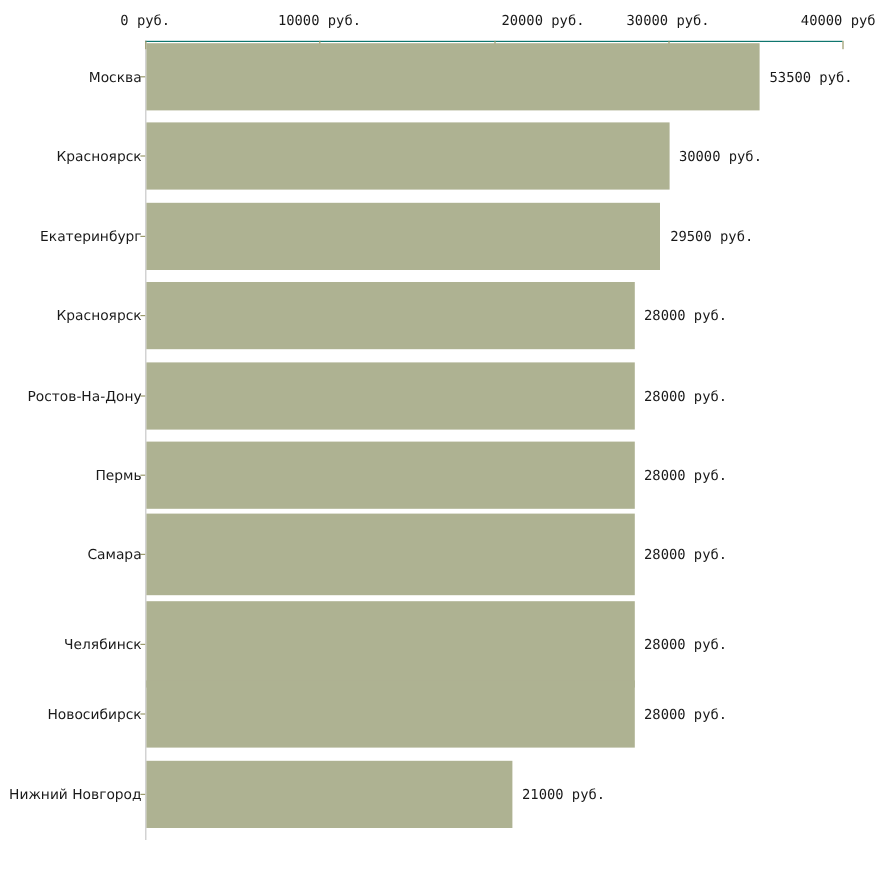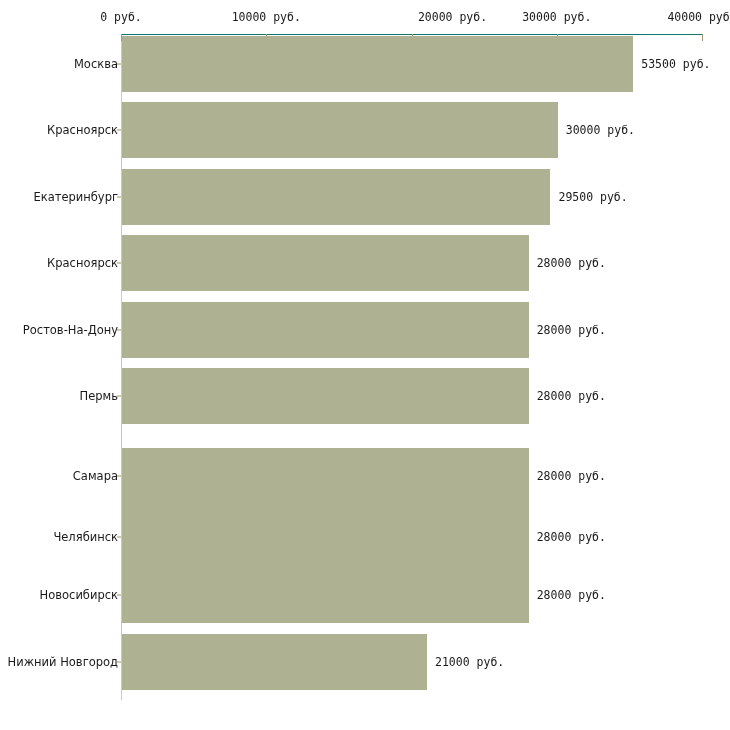--- a/index.html
+++ b/index.html
@@ -161,21 +161,21 @@
         <div class="cat-label">Ростов-На-Дону</div>
         <div class="bar" title="Ростов-На-Дону: 28000 руб." style="width: 406.7px; background: rgb(174, 178, 146);"></div>
         <div class="val-label" style="left: 536.7px;">28000 руб.</div>
       </div>
       <div class="row" style="top: 368px; height: 56px;">
         <div class="cat-tick" style="background: rgb(154, 154, 108);"></div>
         <div class="cat-label">Пермь</div>
         <div class="bar" title="Пермь: 28000 руб." style="width: 406.7px; background: rgb(174, 178, 146);"></div>
         <div class="val-label" style="left: 536.7px;">28000 руб.</div>
       </div>
-      <div class="row" style="top: 448px; height: 56px;">
+      <div class="row" style="top: 428px; height: 68px;">
         <div class="cat-tick" style="background: rgb(154, 154, 108);"></div>
         <div class="cat-label">Самара</div>
         <div class="bar" title="Самара: 28000 руб." style="width: 406.7px; background: rgb(174, 178, 146);"></div>
         <div class="val-label" style="left: 536.7px;">28000 руб.</div>
       </div>
       <div class="row" style="top: 500.8px; height: 72px;">
         <div class="cat-tick" style="background: rgb(154, 154, 108);"></div>
         <div class="cat-label">Челябинск</div>
         <div class="bar" title="Челябинск: 28000 руб." style="width: 406.7px; background: rgb(174, 178, 146);"></div>
         <div class="val-label" style="left: 536.7px;">28000 руб.</div>

